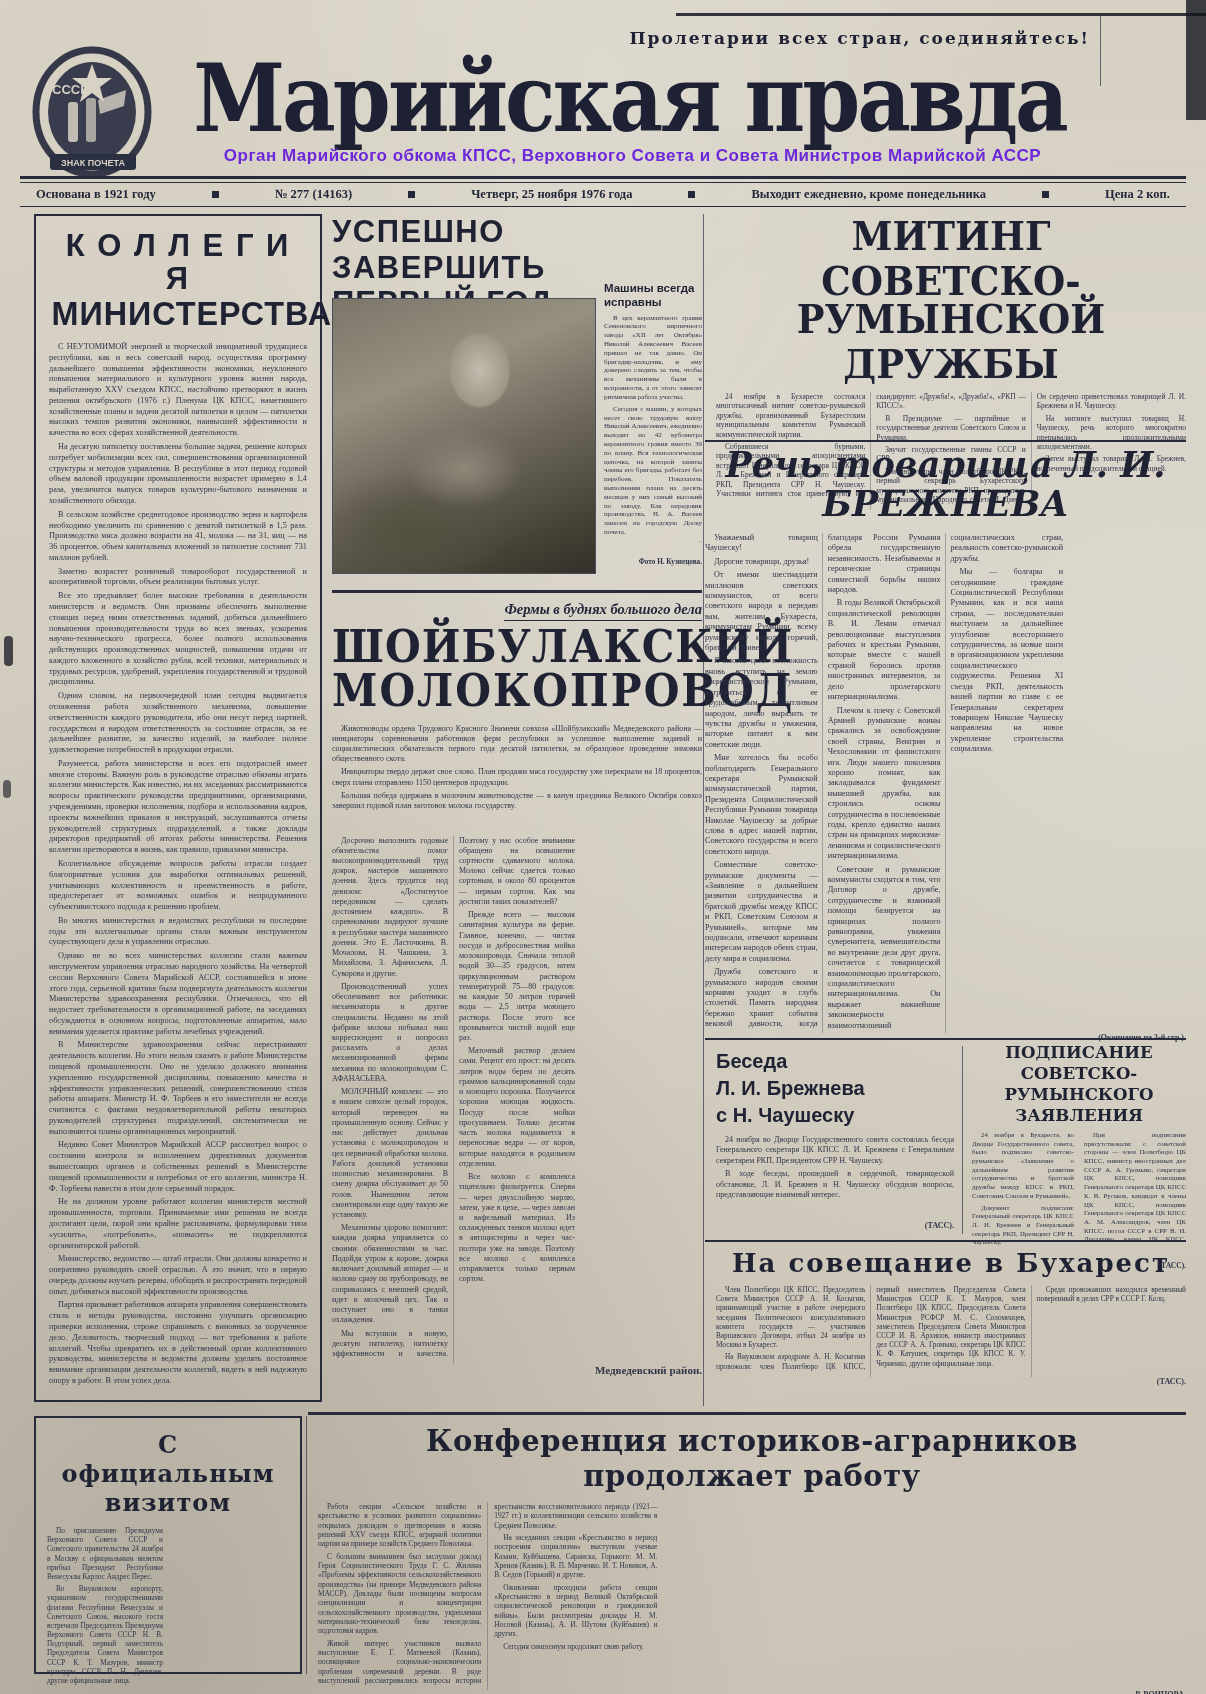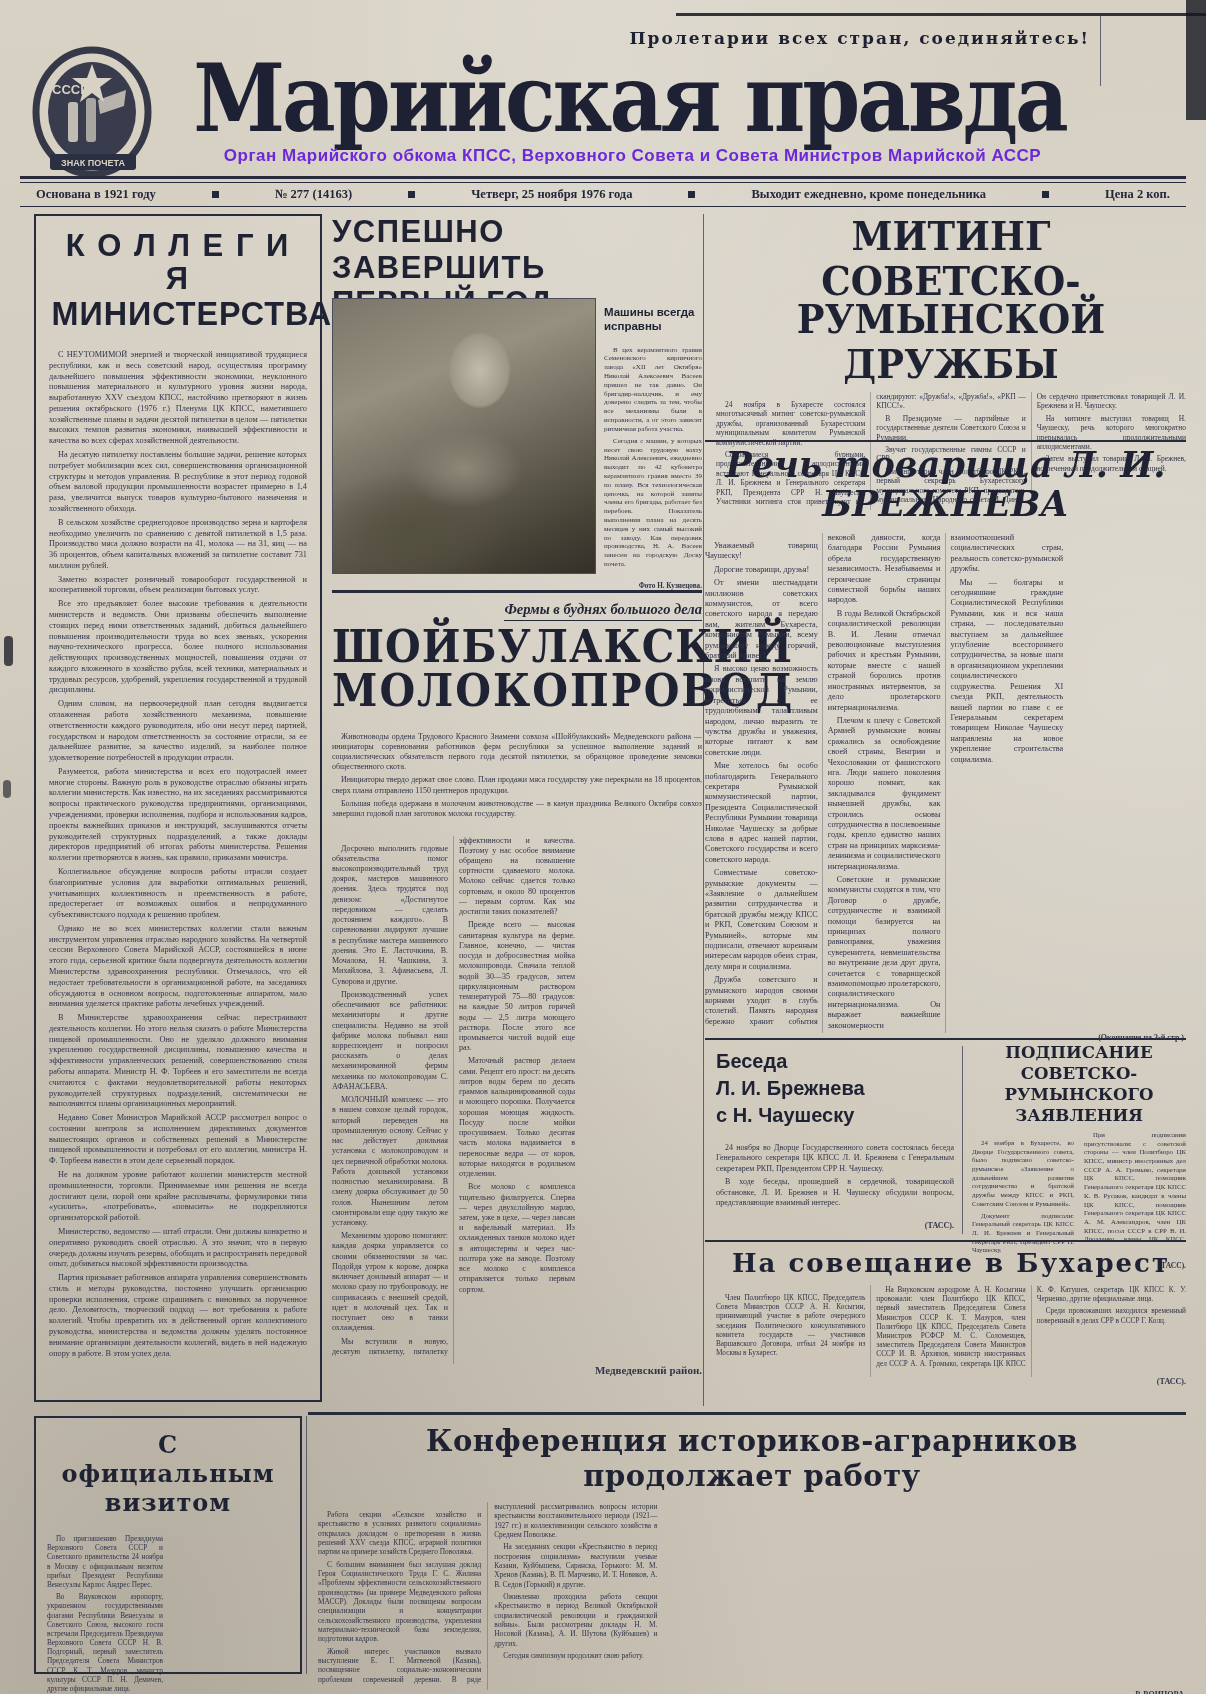--- a/index.html
+++ b/index.html
@@ -26,21 +26,21 @@
   .np-sub{font-weight:bold;font-size:17px;color:#6d28d9;text-align:center;letter-spacing:.5px;}
   .dateline{display:flex;align-items:center;justify-content:space-between;
     font-weight:bold;font-size:12.5px;color:#23273a;font-family:"Liberation Serif",serif;}
   .dl-sq{width:7px;height:7px;background:#23273a;display:inline-block;}
 
   .headline-sans{font-family:"Liberation Sans",sans-serif;font-weight:bold;color:#1e2233;}
   .headline-serif{font-family:"DejaVu Serif",serif;font-weight:bold;color:#1e2233;}
 
   .body-text{font-size:7.5px;line-height:1.26;text-align:justify;color:#30354a;overflow:hidden;}
   .body-text p{margin:0 0 3px;text-indent:9px;}
-  .body-text p:first-child{margin-top:8px;}
+  .body-text p:first-child{margin-top:0;}
   .lead p{font-weight:normal;}
   .cols2{column-count:2;column-gap:10px;column-fill:auto;}
   .cols3{column-count:3;column-gap:11px;column-rule:1px solid rgba(58,62,80,.35);column-fill:auto;}
   .cols4{column-count:4;column-gap:10px;column-rule:1px solid rgba(58,62,80,.35);column-fill:auto;}
   .cols5{column-count:5;column-gap:13px;column-rule:1px solid rgba(58,62,80,.35);column-fill:auto;}
   .tass{text-align:right;font-weight:bold;}
   .boxed{border:2px solid #272b3c;background:rgba(255,255,255,.06);}
 
   .photo{
     border:1px solid #4a4e5e;
@@ -106,36 +106,37 @@
   <div class="headline-sans" style="font-size:33px;text-align:center;letter-spacing:1px;line-height:1.1;transform:scaleX(.98);">МИНИСТЕРСТВА</div>
   <div class="body-text" style="margin-top:10px;height:1072px;font-size:8.3px;line-height:1.3;">
       <p>С НЕУТОМИМОЙ энергией и творческой инициативой трудящиеся республики, как и весь советский народ, осуществляя программу дальнейшего повышения эффективности экономики, неуклонного повышения материального и культурного уровня жизни народа, выработанную XXV съездом КПСС, настойчиво претворяют в жизнь решения октябрьского (1976 г.) Пленума ЦК КПСС, наметившего хозяйственные планы и задачи десятой пятилетки в целом — пятилетки высоких темпов развития экономики, наивысшей эффективности и качества во всех сферах хозяйственной деятельности.</p>
       <p>На десятую пятилетку поставлены большие задачи, решение которых потребует мобилизации всех сил, совершенствования организационной структуры и методов управления. В республике в этот период годовой объем валовой продукции промышленности возрастет примерно в 1,4 раза, увеличится выпуск товаров культурно-бытового назначения и хозяйственного обихода.</p>
       <p>В сельском хозяйстве среднегодовое производство зерна и картофеля необходимо увеличить по сравнению с девятой пятилеткой в 1,5 раза. Производство мяса должно возрасти на 41, молока — на 31, яиц — на 36 процентов, объем капитальных вложений за пятилетие составит 731 миллион рублей.</p>
       <p>Заметно возрастет розничный товарооборот государственной и кооперативной торговли, объем реализации бытовых услуг.</p>
       <p>Все это предъявляет более высокие требования к деятельности министерств и ведомств. Они призваны обеспечить выполнение стоящих перед ними ответственных заданий, добиться дальнейшего повышения производительности труда во всех звеньях, ускорения научно-технического прогресса, более полного использования действующих производственных мощностей, повышения отдачи от каждого вложенного в хозяйство рубля, всей техники, материальных и трудовых ресурсов, удобрений, укрепления государственной и трудовой дисциплины.</p>
       <p>Одним словом, на первоочередной план сегодня выдвигается отлаженная работа хозяйственного механизма, повышение ответственности каждого руководителя, ибо они несут перед партией, государством и народом ответственность за состояние отрасли, за ее дальнейшее развитие, за качество изделий, за наиболее полное удовлетворение потребностей в продукции отрасли.</p>
       <p>Разумеется, работа министерства и всех его подотраслей имеет многие стороны. Важную роль в руководстве отраслью обязаны играть коллегии министерств. Как известно, на их заседаниях рассматриваются вопросы практического руководства предприятиями, организациями, учреждениями, проверки исполнения, подбора и использования кадров, проекты важнейших приказов и инструкций, заслушиваются отчеты руководителей структурных подразделений, а также доклады директоров предприятий об итогах работы министерства. Решения коллегии претворяются в жизнь, как правило, приказами министра.</p>
       <p>Коллегиальное обсуждение вопросов работы отрасли создает благоприятные условия для выработки оптимальных решений, учитывающих коллективность и преемственность в работе, предостерегает от возможных ошибок и непродуманного субъективистского подхода к решению проблем.</p>
+      <p>Во многих министерствах и ведомствах республики за последние годы эти коллегиальные органы стали важным инструментом существующего дела в управлении отраслью.</p>
       <p>Однако не во всех министерствах коллегии стали важным инструментом управления отраслью народного хозяйства. На четвертой сессии Верховного Совета Марийской АССР, состоявшейся в июне этого года, серьезной критике была подвергнута деятельность коллегии Министерства здравоохранения республики. Отмечалось, что ей недостает требовательности в организационной работе, на заседаниях обсуждаются в основном вопросы, подготовленные аппаратом, мало внимания уделяется практике работы лечебных учреждений.</p>
       <p>В Министерстве здравоохранения сейчас перестраивают деятельность коллегии. Но этого нельзя сказать о работе Министерства пищевой промышленности. Оно не уделяло должного внимания укреплению государственной дисциплины, повышению качества и эффективности управленческих решений, совершенствованию стиля работы аппарата. Министр Н. Ф. Торбеев и его заместители не всегда считаются с фактами неудовлетворительной работы некоторых руководителей структурных подразделений, систематически не выполняются планы организационных мероприятий.</p>
       <p>Недавно Совет Министров Марийской АССР рассмотрел вопрос о состоянии контроля за исполнением директивных документов вышестоящих органов и собственных решений в Министерстве пищевой промышленности и потребовал от его коллегии, министра Н. Ф. Торбеева навести в этом деле серьезный порядок.</p>
       <p>Не на должном уровне работают коллегии министерств местной промышленности, торговли. Принимаемые ими решения не всегда достигают цели, порой они крайне расплывчаты, формулировки типа «усилить», «потребовать», «повысить» не подкрепляются организаторской работой.</p>
       <p>Министерство, ведомство — штаб отрасли. Они должны конкретно и оперативно руководить своей отраслью. А это значит, что в первую очередь должны изучать резервы, обобщать и распространять передовой опыт, добиваться высокой эффективности производства.</p>
       <p>Партия призывает работников аппарата управления совершенствовать стиль и методы руководства, постоянно улучшать организацию проверки исполнения, строже спрашивать с виновных за порученное дело. Деловитость, творческий подход — вот требования к работе коллегий. Чтобы превратить их в действенный орган коллективного руководства, министерства и ведомства должны уделять постоянное внимание организации деятельности коллегий, видеть в ней надежную опору в работе. В этом успех дела.</p>
     </div>
 </div>
 
 <div class="vr" style="left:703px;top:214px;height:1192px;"></div>
 
 <div class="abs" style="left:332px;top:214px;width:370px;height:390px;">
   <div class="headline-sans" style="font-size:31px;letter-spacing:1.5px;line-height:1.15;">УСПЕШНО ЗАВЕРШИТЬ</div>
   <div class="headline-sans" style="font-size:31px;letter-spacing:1px;line-height:1.15;">ПЕРВЫЙ ГОД ПЯТИЛЕТКИ</div>
   <div class="abs photo" style="left:0;top:84px;width:262px;height:274px;"></div>
-  <div class="abs" style="left:272px;top:92px;width:98px;height:290px;">
+  <div class="abs" style="left:272px;top:68px;width:98px;height:290px;">
     <div class="headline-sans" style="font-size:11.5px;line-height:1.2;">Машины всегда</div>
     <div class="headline-sans" style="font-size:11.5px;line-height:1.2;">исправны</div>
     <div class="body-text" style="margin-top:4px;height:228px;font-size:7px;">
         <p>В цех керамзитного гравия Семеновского кирпичного завода «ХII лет Октября» Николай Алексеевич Васеев пришел не так давно. Он бригадир-наладчик, и ему доверено следить за тем, чтобы все механизмы были в исправности, а от этого зависит ритмичная работа участка.</p>
         <p>Сегодня с машин, у которых несет свою трудовую вахту Николай Алексеевич, ежедневно выходит по 42 кубометра керамзитного гравия вместо 39 по плану. Вся технологическая цепочка, на которой заняты члены его бригады, работает без перебоев. Показатель выполнения плана на десять месяцев у них самый высокий по заводу. Как передовик производства, Н. А. Васеев занесен на городскую Доску почета.</p>
         <p>На снимке: Николай Алексеевич Васеев.</p>
       </div>
     <div class="body-text credit" style="font-size:7.2px;">Фото Н. Кузнецова.</div>
   </div>
 </div>

